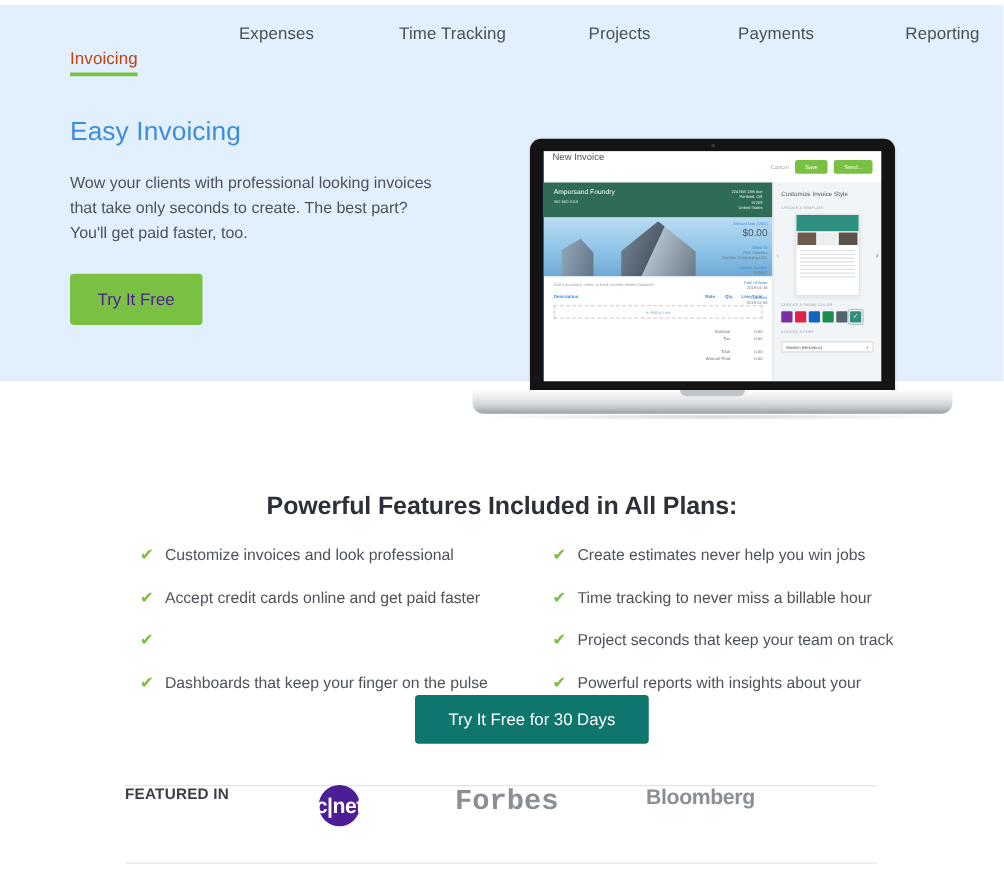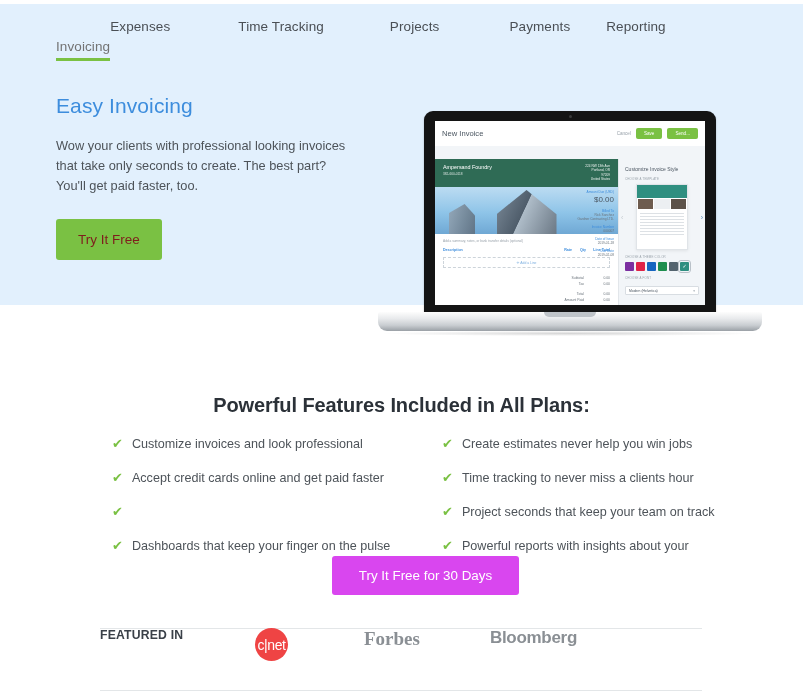--- a/index.html
+++ b/index.html
@@ -20,38 +20,38 @@
   
   .nav {
     position:absolute; left:0; top:4px; width:803px; height:52px;
     display:flex; align-items:center;
   }
   .nav-item {
     position:relative;
     font-size:13.5px; color:#4a4f55; letter-spacing:0.1px;
     padding:0 0 7px 0; white-space:nowrap; cursor:pointer;
   }
-  .nav-item.active { color:#737373;margin-top:40px; }
+  .nav-item.active { color:#c2410c;margin-top:40px; }
   .nav-item.active::after {
     content:""; position:absolute; left:0; right:0; bottom:0;
     height:3px; background:#7ac143;
   }
 
   
   .hero-text { position:absolute; left:56px; top:94px; width:300px; }
   .hero-title {
     font-size:21px; color:#3d8ddd; font-weight:400; letter-spacing:0.1px;
     margin-bottom:18px;
   }
   .hero-sub {
     font-size:12.8px; line-height:20px; color:#4d5359; width:290px;
   }
   .hero-btn {
     display:inline-block; margin-top:23px;
-    background:#7ac143; color:#7f1d1d;
+    background:#7ac143; color:#4c1d95;
     font-size:13.5px; padding:13px 22px;
     border:none; border-radius:3px; cursor:pointer;
     font-family:"Liberation Sans", sans-serif;
   }
 
   
   .laptop { position:absolute; left:424px; top:111px; width:292px; height:222px; }
   .lid {
     position:absolute; left:0; top:0; width:292px; height:203px;
     background:#141414; border-radius:9px 9px 2px 2px;
@@ -75,30 +75,30 @@
     width:52px; height:5px; background:#bfc4c9; border-radius:0 0 5px 5px;
   }
   .base-shadow{
     position:absolute; left:-40px; top:220px; width:372px; height:5px;
     background:radial-gradient(ellipse at center, rgba(0,0,0,.16) 0%, rgba(0,0,0,0) 72%);
   }
 
   
   .app-top {
     position:absolute; left:0; top:0; width:270px; height:25px;
-    background:#fff; display:flex; align-items:center; padding:0 7px;
+    background:#fff; display:flex; padding:0 7px;
   }
   .app-title { font-size:7.6px; color:#4a5560; }
   .app-actions { margin-left:auto; display:flex; align-items:center; gap:5px; }
   .lnk-cancel { font-size:4.6px; color:#9aa3ab; }
   .btn-mini {
     background:#7ac143; color:#fff; font-size:4.6px;
     padding:3px 8px; border-radius:2px; border:none;
   }
-  .app-body { position:absolute; left:0; top:38px; width:270px; height:159px; display:flex; }
+  .app-body { position:absolute; left:0; top:25px; width:270px; height:159px; display:flex; }
   .inv-main { width:183px; height:159px; background:#fff; position:relative; }
   .inv-side { width:87px; height:159px; background:#f2f5f8; border-left:1px solid #e2e6ea; position:relative; }
 
   .inv-hdr {
     height:28px; background:#2f6b55; color:#fff; padding:5px 8px;
     display:flex; justify-content:space-between;
   }
   .inv-co { font-size:5.4px; }
   .inv-ph { font-size:3.2px; opacity:.8; margin-top:2px; }
   .inv-addr { font-size:3.2px; text-align:right; line-height:4.4px; opacity:.9; }
@@ -182,61 +182,61 @@
     display:grid; grid-template-columns:330px 280px; row-gap:10px;
   }
   .feat {
     display:flex; align-items:flex-start; gap:9px;
     font-size:12.6px; color:#4d5359; line-height:18px; height:24px;
   }
   .chk { color:#7ac143; font-size:13px; line-height:17px; }
 
   .cta-btn {
     position:absolute; left:332px; top:556px; width:187px; height:39px;
-    background:#d946ef; color:#fff; border:none; border-radius:3px;
+    background:#0f766e; color:#fff; border:none; border-radius:3px;
     font-size:13.4px; cursor:pointer;
     font-family:"Liberation Sans", sans-serif;
   }
 
   
   .fi-rule { position:absolute; left:100px; width:602px; height:1px; background:#e3e6e8; }
   .fi-top { top:628px; }
   .fi-bot { top:690px; }
   .fi-row {
     position:absolute; left:100px; top:628px; width:602px; height:62px;
     display:flex; align-items:flex-start;
   }
   .fi-label {
     font-size:12.2px; font-weight:bold; color:#3a4048; letter-spacing:.2px;
     width:155px;
   }
   .logo { color:#8a8f94; }
   .cnet {
-    width:33px; height:33px; border-radius:50%; background:#ef4444;
+    width:33px; height:33px; border-radius:50%; background:#4c1d95;
     color:#fff; display:flex; align-items:center; justify-content:center;
-    font-size:14px; font-weight:normal; letter-spacing:-.4px;
-  }
-  .forbes { font-family:Liberation Serif, serif; font-size:19px; font-weight:bold; color:#8a8f94; margin-left:76px; }
+    font-size:17px; font-weight:bold; letter-spacing:-.4px;
+  }
+  .forbes { font-family:Liberation Mono, monospace; font-size:23px; font-weight:bold; color:#8a8f94; margin-left:76px; }
   .bloomberg { font-size:17px; font-weight:bold; color:#8a8f94; margin-left:70px; letter-spacing:-.3px; }
   .nyt { font-family:"DejaVu Serif", serif; font-size:15.5px; color:#8a8f94; margin-left:62px; letter-spacing:-.2px; }
 </style>
 </head>
 <body>
 
 <div class="page">
 
   <div class="hero-band"></div>
 
   <div class="nav">
     <div class="nav-item active" style="margin-left:56px">Invoicing</div>
-    <div class="nav-item" style="">Expenses</div>
+    <div class="nav-item" style="margin-left:81px">Expenses</div>
     <div class="nav-item" style="margin-left:68px">Time Tracking</div>
     <div class="nav-item" style="margin-left:66px">Projects</div>
     <div class="nav-item" style="margin-left:70px">Payments</div>
-    <div class="nav-item" style="margin-left:36px">Reporting</div>
+    <div class="nav-item" style="margin-left:73px">Reporting</div>
 
   </div>
 
   <div class="hero-text">
     <div class="hero-title">Easy Invoicing</div>
     <div class="hero-sub">Wow your clients with professional looking invoices that take only seconds to create. The best part? You'll get paid faster, too.</div>
     <button class="hero-btn">Try It Free</button>
   </div>
 
   <div class="laptop">
@@ -385,21 +385,21 @@
     <div class="feat">
         <span class="chk">✔</span>
         <span>Create estimates never help you win jobs</span>
       </div>
     <div class="feat">
         <span class="chk">✔</span>
         <span>Accept credit cards online and get paid faster</span>
       </div>
     <div class="feat">
         <span class="chk">✔</span>
-        <span>Time tracking to never miss a clients hour</span>
+        <span>Time tracking to never miss a billable hour</span>
       </div>
     <div class="feat">
         <span class="chk">✔</span>
       </div>
     <div class="feat">
         <span class="chk">✔</span>
         <span>Project seconds that keep your team on track</span>
       </div>
     <div class="feat">
         <span class="chk">✔</span>

